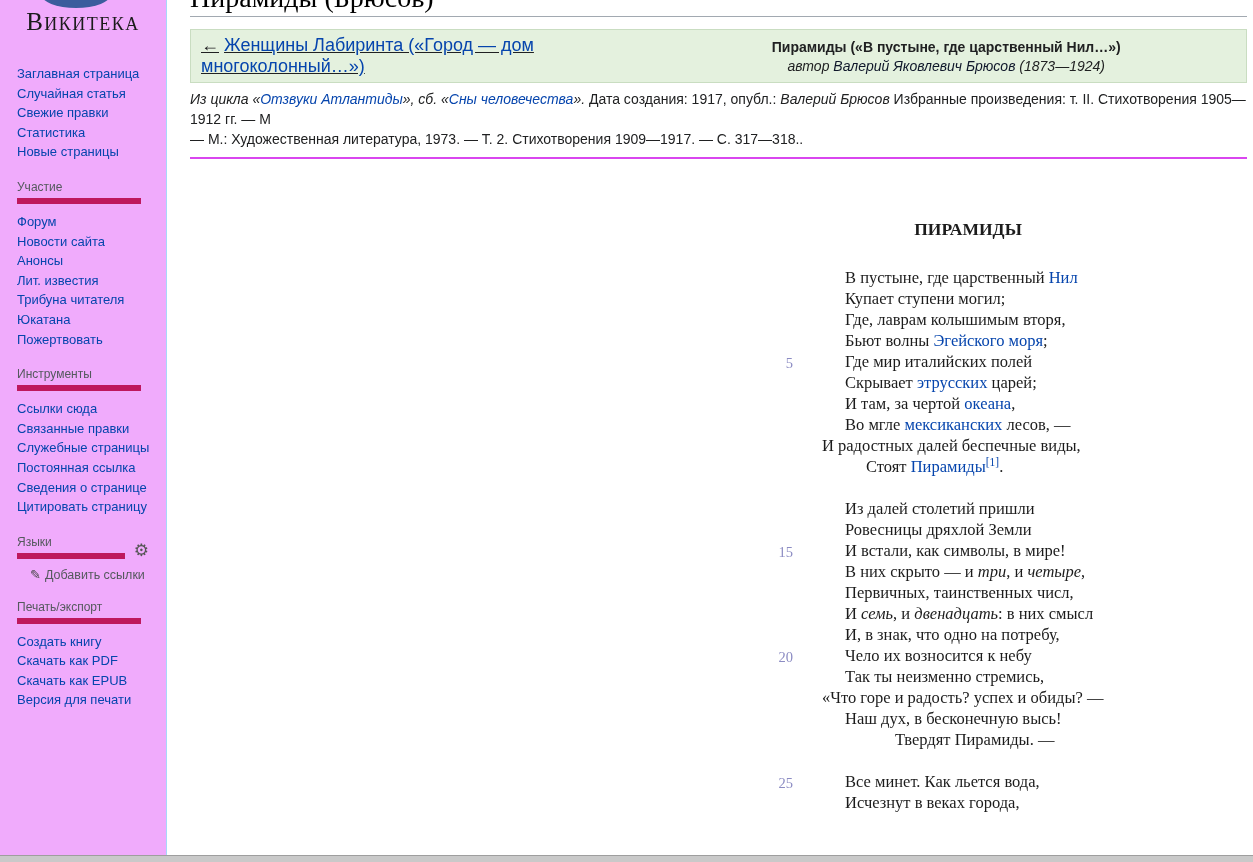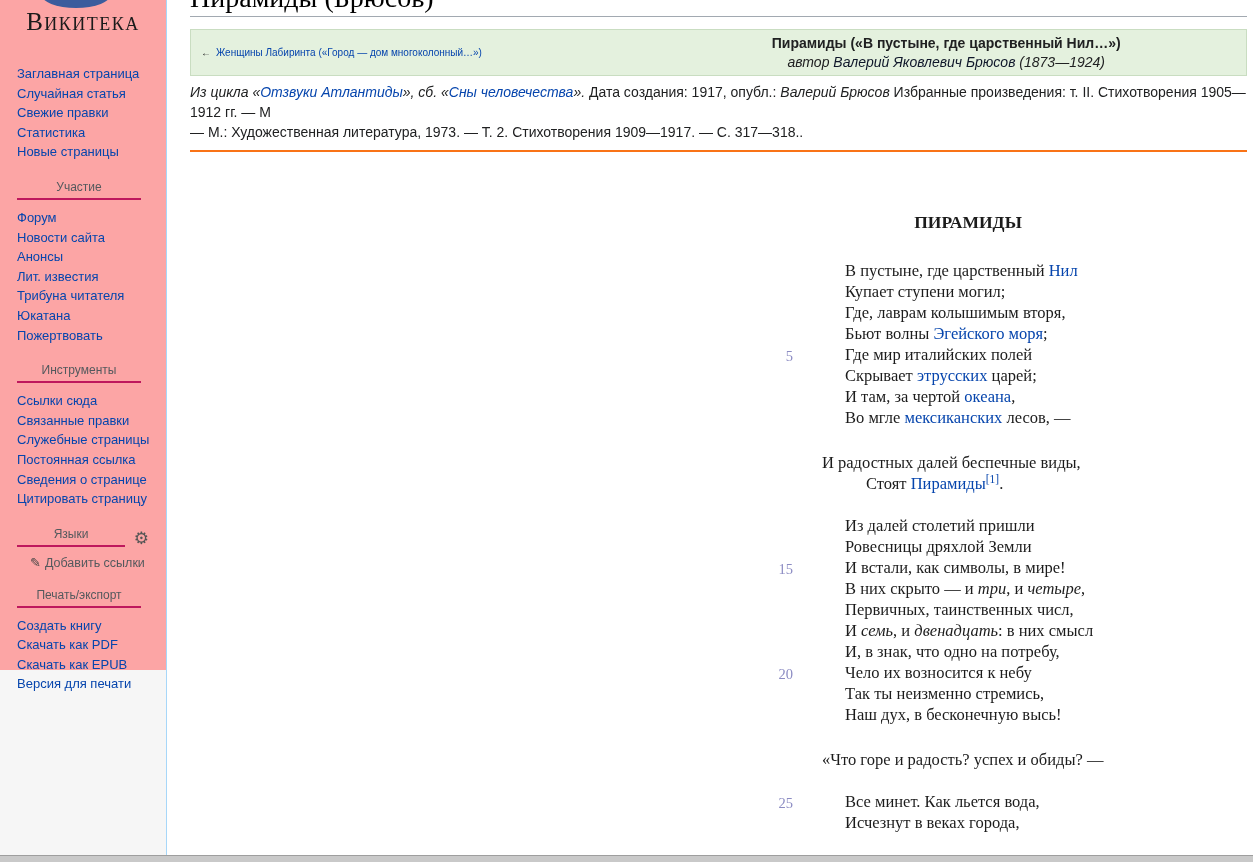--- a/index.html
+++ b/index.html
@@ -5,74 +5,74 @@
   * { box-sizing: border-box; }
   html,body { margin:0; padding:0; }
   body {
     width:1253px; height:862px; overflow:hidden; position:relative;
     background:#f6f6f6; color:#202122;
     font-family:"Liberation Sans","DejaVu Sans",sans-serif;
   }
   a { text-decoration:none; cursor:pointer; }
 
   
-  .sidebar { position:absolute; left:0; top:0; width:166px; height:670px; background:#fca5a5; }
+  .sidebar { position:absolute; left:0; top:0; width:166px; height:855px; background:#f0abfc; }
   .logo { position:relative; height:56px; }
   .logo-ellipse { position:absolute; left:41px; top:-20px; width:70px; height:28px;
                   border-radius:50%; background:#3b5c9d; }
   .logo-word { position:absolute; top:8px; left:0; width:100%; text-align:center;
                font-family:"Liberation Serif","DejaVu Serif",serif;
                font-variant:small-caps; font-size:25px; letter-spacing:1.5px; color:#1b1b1b; }
   .side-list { list-style:none; margin:0; padding:8px 0 0 17px; }
   .side-list li { font-size:13px; line-height:19.6px; white-space:nowrap; }
   .side-list a { color:#0645ad; }
   .side-section { margin-top:13px; }
   .side-h { font-size:12px; font-weight:normal; color:#54595d; margin:0 0 0 17px;
-            padding:5px 0 4px; border-bottom:2px solid #be185d; width:124px; white-space:nowrap;text-align:center; }
+            padding:5px 0 4px; border-bottom:6px solid #be185d; width:124px; white-space:nowrap; }
   .lang-row { display:flex; align-items:flex-end; }
   .lang-row .side-h { flex:0 0 auto; width:108px; }
   .gear { margin-left:auto; margin-right:17px; font-size:17px; color:#555; line-height:17px; cursor:pointer; }
   .addlinks { margin:8px 0 0 30px; font-size:12.5px; color:#54595d; cursor:pointer; white-space:nowrap; }
   .pencil { font-size:13px; color:#444; margin-right:4px; }
 
   
   .content { position:absolute; left:166px; top:0; width:1087px; height:855px;
              background:#fff; border-left:1px solid #a7d7f9; }
   .content-inner { padding-left:23px; width:1080px; }
   h1.page-title {
     font-family:"Liberation Serif","DejaVu Serif",serif; font-weight:normal;
     font-size:28px; line-height:30px; color:#000;
     margin:-17px 0 0 0; padding:0 0 3px 0;
     border-bottom:1px solid #a2a9b1; width:1057px;
   }
   .sitesub { font-size:13px; color:#54595d; margin-top:7px; }
 
   .navbox { display:flex; align-items:center; width:1057px; margin-top:12px;
             background:#e4f1de; border:1px solid #c9ddc1; padding:5px 10px; min-height:45px; }
-  .nav-prev { flex:0 0 44%; font-size:10px; }
+  .nav-prev { flex:0 0 44%; font-size:18px;text-decoration:underline; }
   .nav-prev .arrow { color:#202122; margin-right:5px; }
   .nav-prev a { color:#0645ad; }
   .nav-center { flex:1; text-align:center; }
   .nav-center .nb-title { font-weight:bold; font-size:14px; color:#202122; }
   .nav-center .nb-author { font-style:italic; font-size:14px; margin-top:3px; color:#202122; }
   .nav-center .nb-author a { color:#0f172a; font-style:italic; }
 
-  .infobox { width:1057px; padding:6px 0 8px; border-bottom:2px solid #f97316;
+  .infobox { width:1057px; padding:6px 0 8px; border-bottom:2px solid #d946ef;
              font-size:14px; line-height:20px; color:#202122; }
   .infobox .it { font-style:italic; }
   .infobox a { color:#0645ad; }
   .infobox a.it { font-style:italic; }
 
   
   .poem-wrap { margin-top:60px; font-family:"Liberation Serif","DejaVu Serif",serif; color:#1c1c1c; }
   .poem-title { margin-left:655px; width:246px; text-align:center;
                 font-weight:bold; font-size:17.5px; }
   .poem { margin-left:655px; margin-top:27px; font-size:16.5px; line-height:21px; }
   .pline { position:relative; white-space:nowrap; }
-  .pline.out1 { margin-left:-23px;margin-top:24px; }
+  .pline.out1 { margin-left:-23px; }
   .pline.in1 { margin-left:21px; }
   .pline.in2 { margin-left:50px; }
   .pblank { height:21px; }
   .line-num { position:absolute; left:-107px; width:55px; text-align:right;
               color:#8c8cc3; font-size:14.5px; top:2px; }
   .poem a { color:#0645ad; }
   .poem i { font-style:italic; }
   .poem sup { font-size:11.5px; line-height:0; }
   .poem sup a { color:#0645ad; }
 
@@ -178,22 +178,23 @@
           <div class="pblank"></div>
           <div class="pline"><span>Из далей столетий пришли</span></div>
           <div class="pline"><span>Ровесницы дряхлой Земли</span></div>
           <div class="pline"><span class="line-num">15</span><span>И встали, как символы, в мире!</span></div>
           <div class="pline"><span>В них скрыто — и </span><i>три</i><span>, и </span><i>четыре</i><span>,</span></div>
           <div class="pline"><span>Первичных, таинственных числ,</span></div>
           <div class="pline"><span>И </span><i>семь</i><span>, и </span><i>двенадцать</i><span>: в них смысл</span></div>
           <div class="pline"><span>И, в знак, что одно на потребу,</span></div>
           <div class="pline"><span class="line-num">20</span><span>Чело их возносится к небу</span></div>
           <div class="pline"><span>Так ты неизменно стремись,</span></div>
+          <div class="pline out1"><span>«Что горе и радость? успех и обиды? —</span></div>
           <div class="pline"><span>Наш дух, в бесконечную высь!</span></div>
-          <div class="pline out1"><span>«Что горе и радость? успех и обиды? —</span></div>
+          <div class="pline in2"><span>Твердят Пирамиды. —</span></div>
           <div class="pblank"></div>
           <div class="pline"><span class="line-num">25</span><span>Все минет. Как льется вода,</span></div>
           <div class="pline"><span>Исчезнут в веках города,</span></div>
         </div>
     </div>
   </div>
 </div>
 
 <div class="hscrollbar"></div>
 

